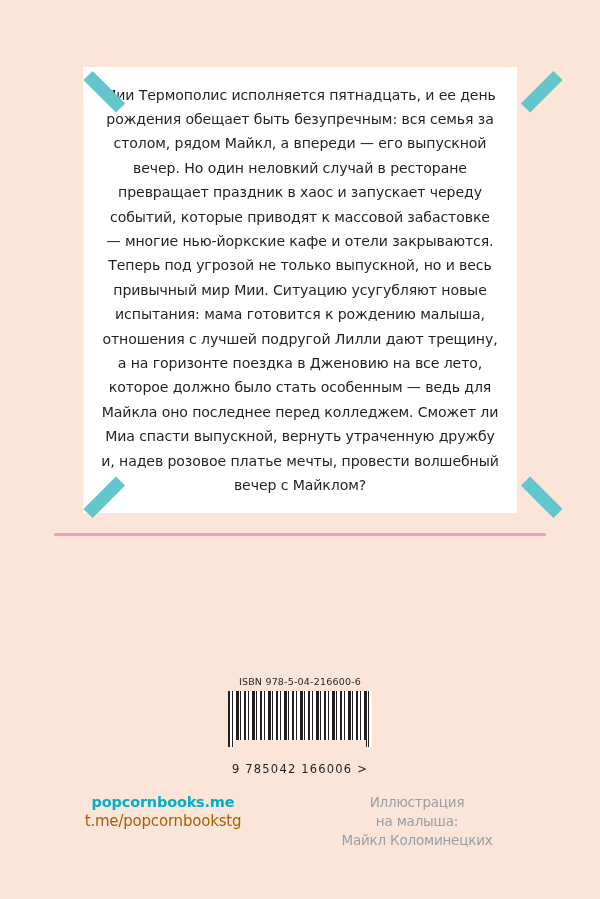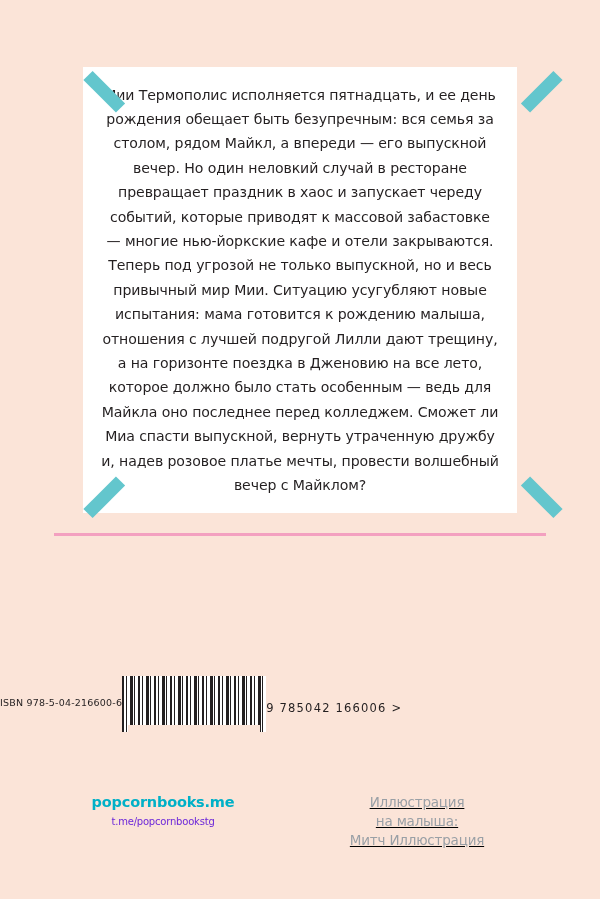--- a/index.html
+++ b/index.html
@@ -74,21 +74,21 @@
     background: #f3a0c0;
   }
 
   
   .barcode-block {
     position: absolute;
     left: 0;
     top: 676px;
     width: 600px;
     display: flex;
-    flex-direction: row;
+    flex-direction: column;
     align-items: center;
   }
   .isbn-text {
     font-family: "DejaVu Sans", sans-serif;
     font-size: 9.5px;
     color: #231f20;
     letter-spacing: 0.2px;
     margin-bottom: 4px;
   }
   .barcode {
@@ -113,49 +113,49 @@
     right: 6px;
     bottom: 0;
     height: 7px;
     background: #fbe4d8;
   }
   .barcode-num {
     font-family: "DejaVu Sans", sans-serif;
     font-size: 11.5px;
     color: #231f20;
     letter-spacing: 1.2px;
-    margin-top: 7px;
+    margin-top: 15px;
   }
 
   
   .footer {
     position: absolute;
     left: 0;
     top: 793px;
     width: 580px;
     display: flex;
     justify-content: center;
     gap: 64px;
   }
   .footer-col {
     text-align: center;
     font-family: "DejaVu Sans", sans-serif;
   }
   .footer-col.left { width: 190px; }
-  .footer-col.right { width: 190px; text-decoration: underline; }
+  .footer-col.right { width: 190px; }
   .pub-name {
     font-size: 14.5px;
     font-weight: bold;
     color: #00b0c7;
     line-height: 19px;
     letter-spacing: -0.2px;
   }
   .pub-link {
-    font-size: 10px;
-    color: #6d28d9;
+    font-size: 15px;
+    color: #a16207;
     line-height: 19px;
     letter-spacing: -0.2px;
   }
   .credit-line {
     font-size: 13.5px;
     color: #9aa0a6;
     line-height: 19px;
     letter-spacing: -0.2px;
   }
 </style>
@@ -187,15 +187,15 @@
 </div>
 
 <div class="footer">
   <div class="footer-col left">
     <div class="pub-name">popcornbooks.me</div>
     <div class="pub-link">t.me/popcornbookstg</div>
   </div>
   <div class="footer-col right">
     <div class="credit-line">Иллюстрация</div>
     <div class="credit-line">на малыша:</div>
-    <div class="credit-line">Митч Иллюстрация</div>
+    <div class="credit-line">Майкл Коломинецких</div>
   </div>
 </div>
 
 </body></html>

